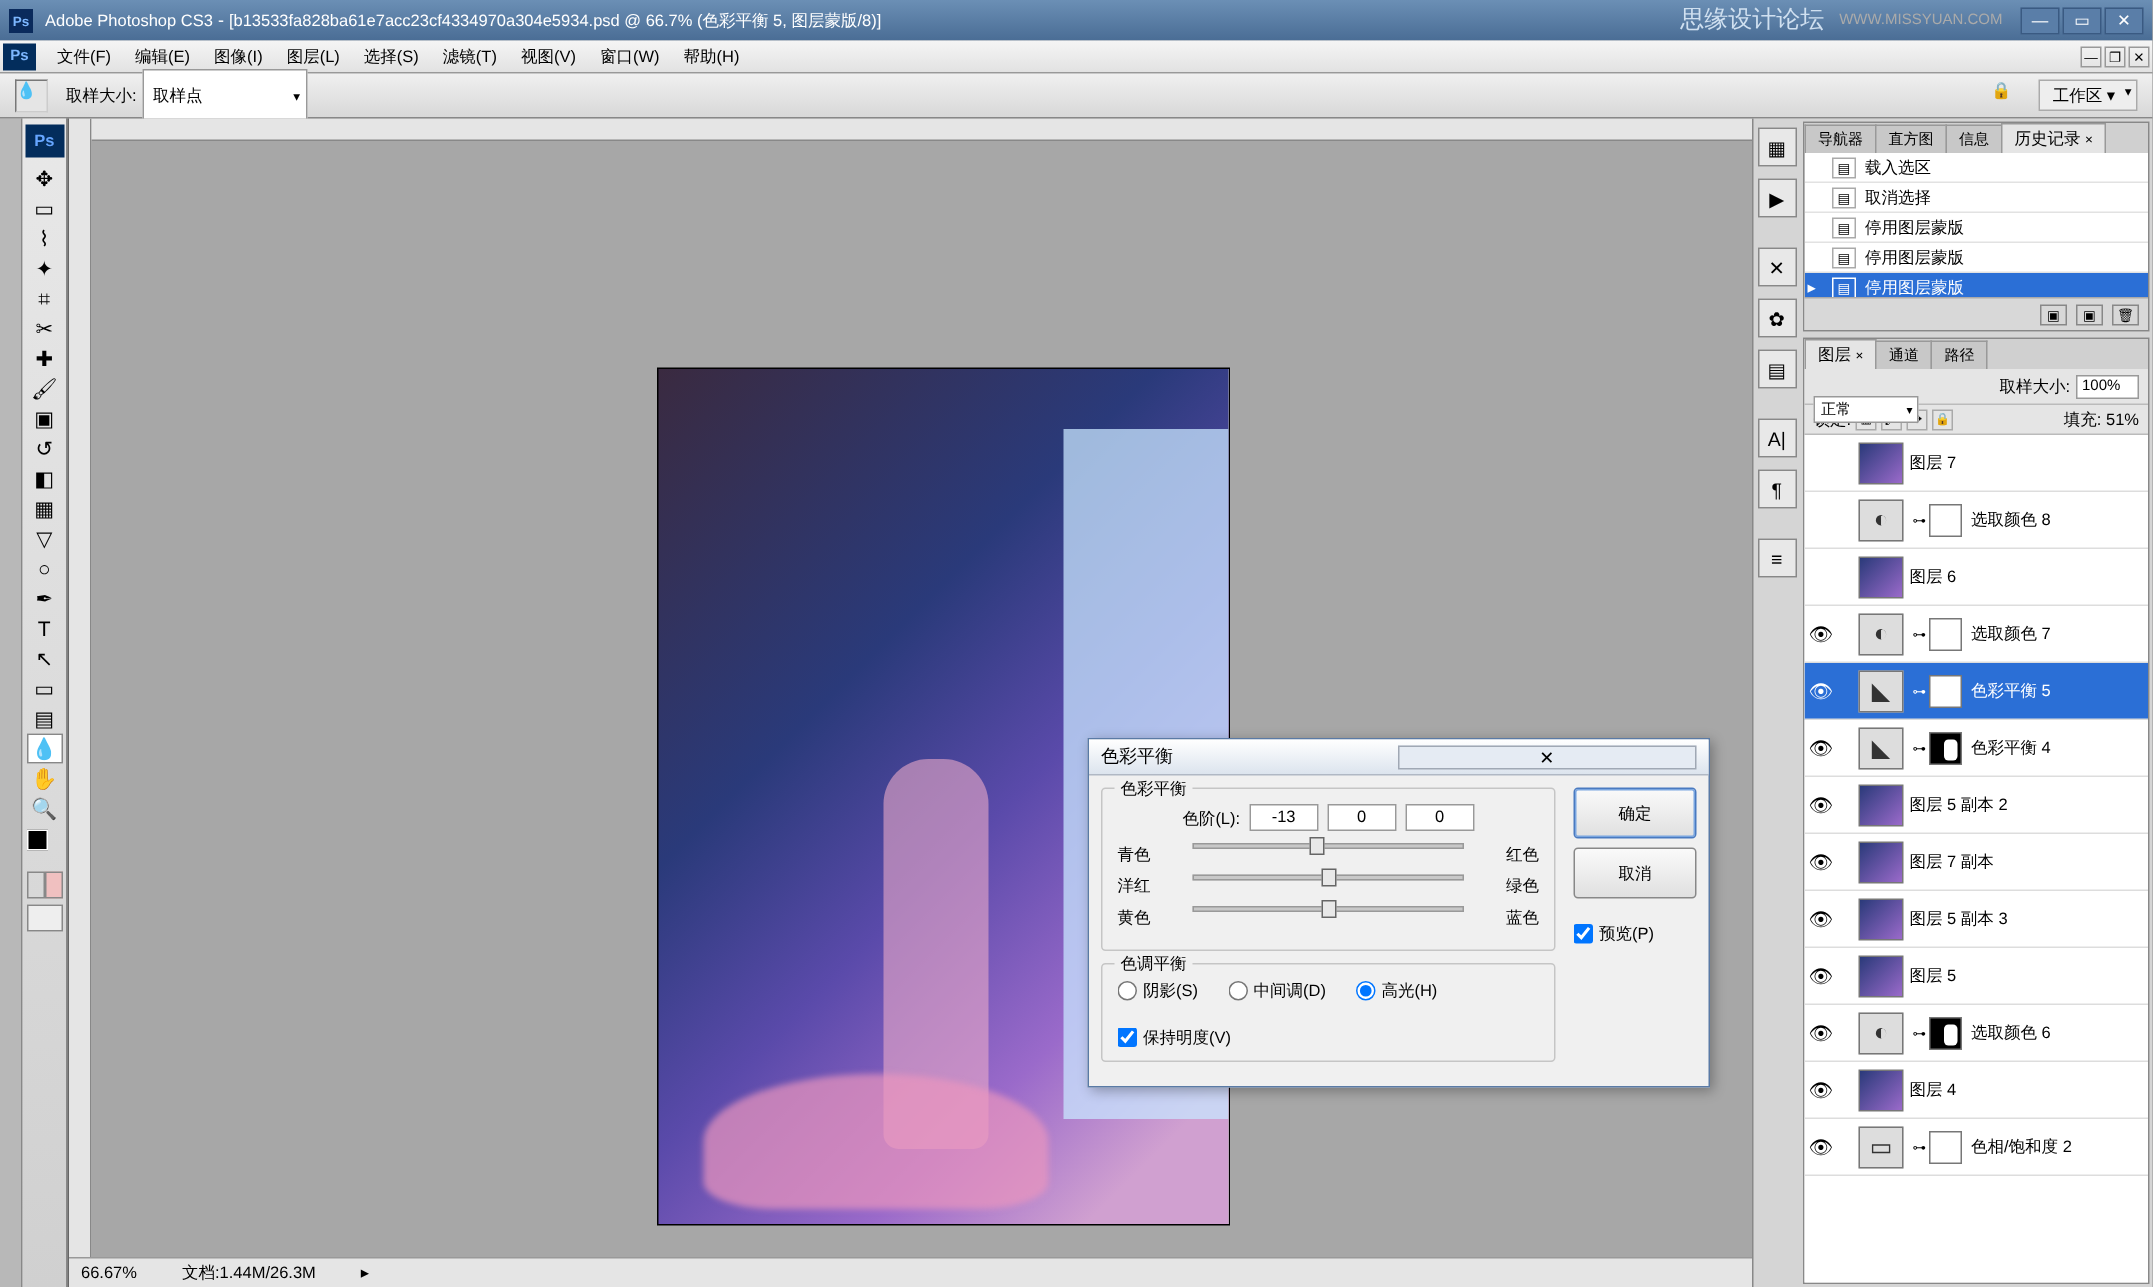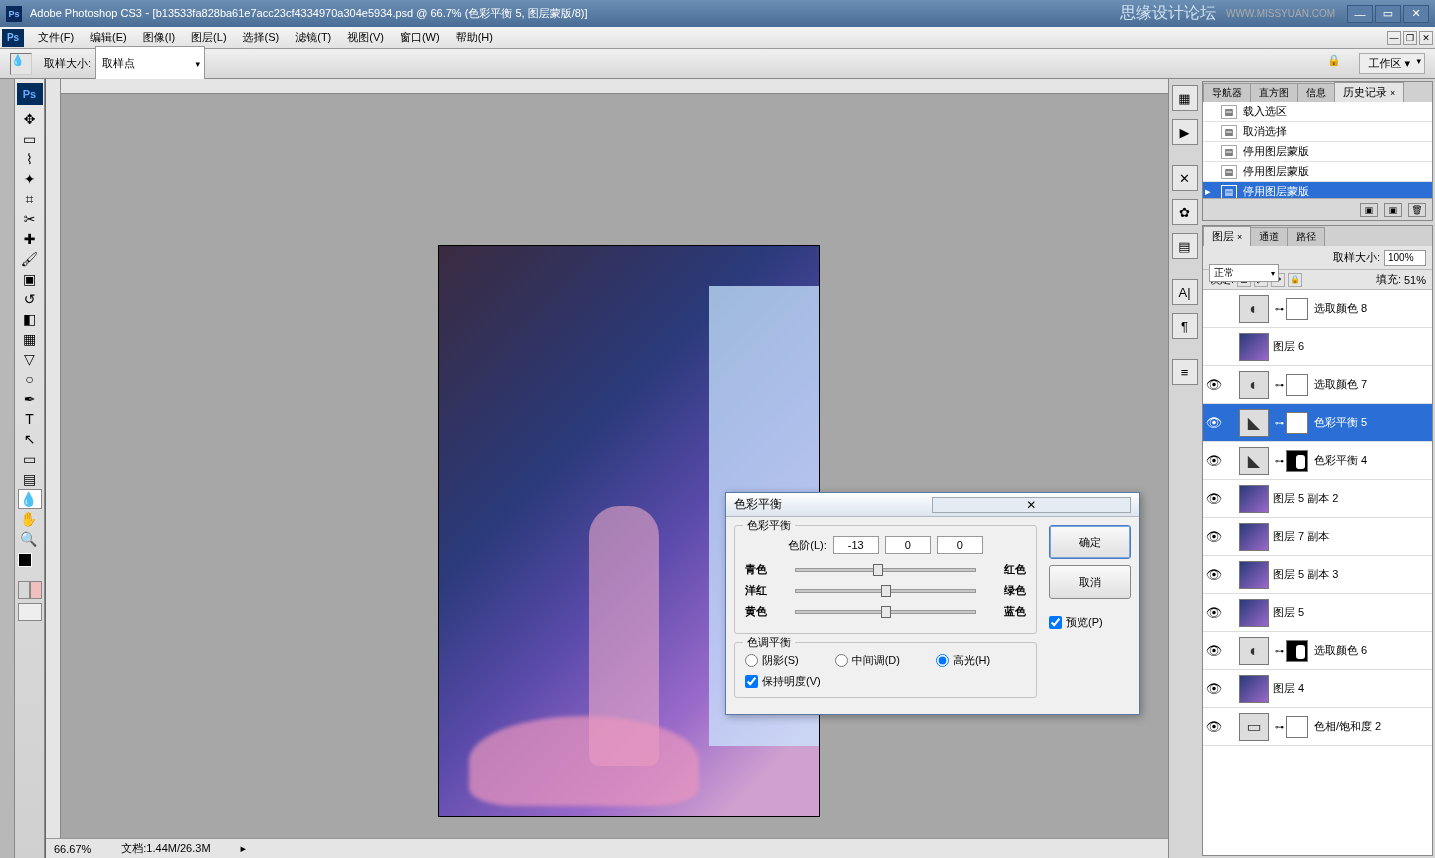--- a/index.html
+++ b/index.html
@@ -79,26 +79,26 @@
 .dialog { position: absolute; left: 725px; top: 492px; width: 415px; background: #f0f0f0; border: 1px solid #5a7aa5; box-shadow: 2px 2px 8px rgba(0,0,0,0.3); }
 .dialog .dlg-title { height: 24px; background: linear-gradient(180deg,#fff 0%, #dce4ee 100%); display: flex; align-items: center; padding: 0 8px; border-bottom: 1px solid #b0b8c4; }
 .dialog .dlg-title span { flex: 1; font-size: 12px; }
 .dialog .dlg-close { width: 28px; height: 16px; border: 1px solid #a0a8b4; background: #e5ebf3; font-size: 10px; display: flex; align-items: center; justify-content: center; cursor: pointer; }
 .dialog .dlg-body { display: flex; padding: 8px; gap: 12px; }
 .dialog .dlg-left { flex: 1; }
 .fieldset { border: 1px solid #c5c5c5; border-radius: 3px; padding: 10px 10px 8px; margin-bottom: 8px; position: relative; }
 .fieldset .legend { position: absolute; top: -8px; left: 8px; background: #f0f0f0; padding: 0 4px; font-size: 11px; }
 .levels-row { display: flex; align-items: center; justify-content: center; gap: 6px; margin-bottom: 8px; }
 .levels-row input { width: 46px; height: 18px; border: 1px solid #999; text-align: center; font-size: 11px; }
-.slider-row { display: flex; align-items: center; gap: 20px; margin-bottom: 6px; font-weight: bold; }
+.slider-row { display: flex; align-items: flex-start; gap: 20px; margin-bottom: 6px; }
 .slider-row .sl-l, .slider-row .sl-r { width: 30px; font-size: 11px; }
 .slider-row .sl-r { text-align: right; }
 .slider-row .track { flex: 1; height: 4px; background: #c8c8c8; position: relative; border: 1px solid #999; }
 .slider-row .knob { position: absolute; top: -5px; width: 10px; height: 12px; background: #e8e8e8; border: 1px solid #666; transform: translateX(-50%); }
-.tone-row { display: flex; gap: 36px; align-items: flex-start; margin-bottom: 6px; }
+.tone-row { display: flex; gap: 20px; align-items: flex-start; margin-bottom: 16px; }
 .tone-row label { display: flex; align-items: center; gap: 4px; font-size: 11px; }
 .dlg-right { width: 82px; display: flex; flex-direction: column; gap: 6px; }
 .dlg-btn { height: 34px; border: 1px solid #888; background: linear-gradient(180deg,#fafafa,#e0e0e0); border-radius: 3px; cursor: pointer; font-size: 11px; display: flex; align-items: center; justify-content: center; }
 .dlg-btn.primary { border-color: #4a7ac0; box-shadow: 0 0 0 1px #7aa6e0 inset; }
 .chk { display: flex; align-items: center; gap: 4px; font-size: 11px; margin-top: 10px; }
 </style>
 </head>
 <body>
 
 <div class="titlebar">
@@ -258,20 +258,26 @@
         <span>锁定:</span>
         <span class="li">▦</span>
         <span class="li">🖌</span>
         <span class="li">✥</span>
         <span class="li">🔒</span>
         <span style="flex:1"></span>
         <span>填充:</span>
         <span class="op-field">51%</span>
       </div>
       <div class="layers-list" id="layers-list">
+          <div class="layer-row">
+            <span class="eye"></span>
+            <span class="link"></span>
+            <span class="thumb"></span>
+            <span class="lname">图层 7</span>
+          </div>
           <div class="layer-row">
             <span class="eye"></span>
             <span class="link"></span>
             <span class="thumb adj">◐</span>
             <span class="chain">⊶</span>
             <span class="mask "></span>
             <span class="lname">选取颜色 8</span>
           </div>
           <div class="layer-row">
             <span class="eye"></span>

